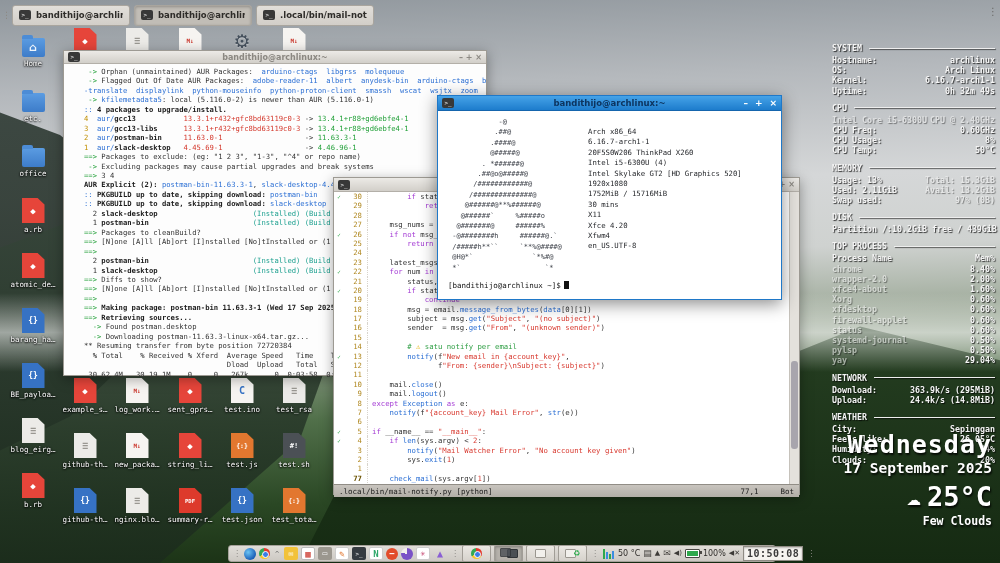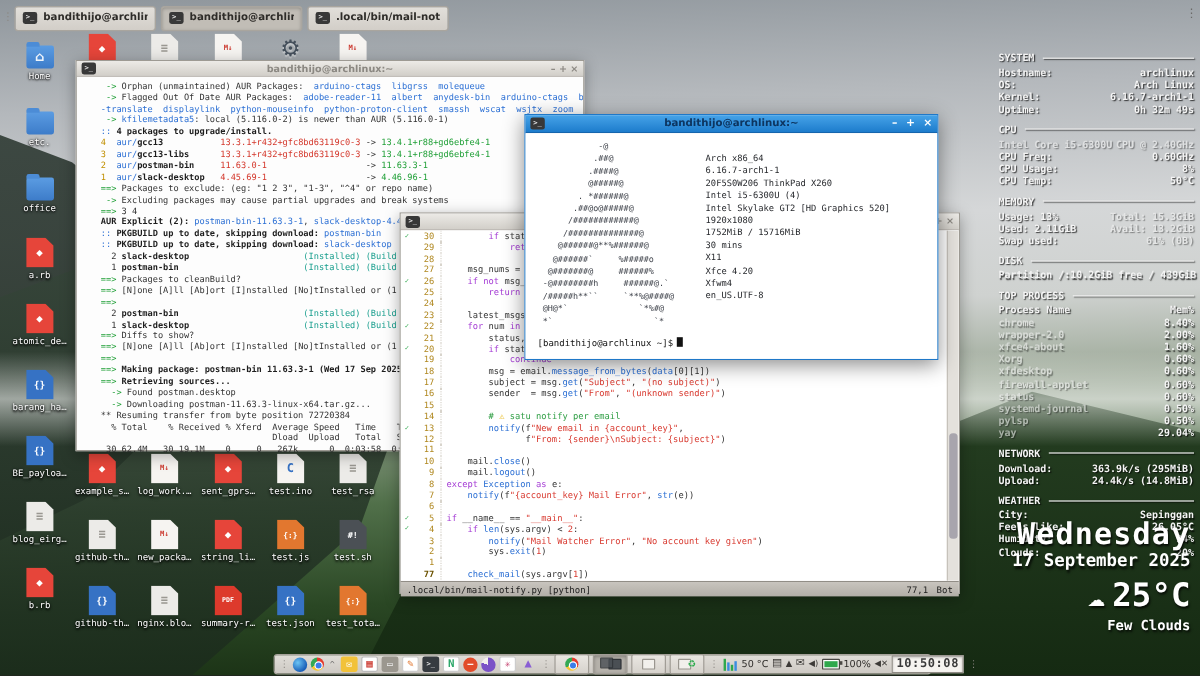--- a/index.html
+++ b/index.html
@@ -51,21 +51,21 @@
   .vim .tbar{height:13px;}
   .vim .body{height:292px;overflow:hidden;font-family:"DejaVu Sans Mono",monospace;font-size:7.3px;line-height:9.4px;position:relative;background:#fff;}
   .vrow{display:flex;height:9.4px;align-items:center;}
   .vmark{width:10px;text-align:center;color:#2fa84c;font-size:6px;flex:none;}
   .vnum{width:18px;text-align:right;padding-right:5px;color:#b08820;flex:none;border-right:1px dotted #d8d4cc;}
   .vnum.cur{color:#6b5200;font-weight:bold;}
   .vcode{white-space:pre;padding-left:4px;color:#333;}
   .vsb{position:absolute;right:0;top:0;bottom:0;width:9px;background:#e4e1dc;border-left:1px solid #c6c2bb;}
   .vsb i{position:absolute;left:1px;right:1px;top:58%;height:30%;background:#a8a5ad;border-radius:3px;}
   .vstatus{height:12px;background:linear-gradient(#c8c4be,#b2aea7);border-top:1px solid #918d86;display:flex;align-items:center;font-family:"DejaVu Sans Mono",monospace;font-size:7.5px;color:#1c1c1c;padding:0 5px;}
-  .vstatus .vright{margin-left:auto;display:flex;gap:7px;}
+  .vstatus .vright{margin-left:auto;display:flex;gap:22px;}
   
   .neo{left:437px;top:95px;width:345px;height:205px;border:1px solid #1f78c8;z-index:30;box-shadow:0 4px 16px rgba(0,0,0,.45);}
   .neo .tbar{height:14px;background:linear-gradient(#46a3e8,#1d7ccc);border-bottom:1px solid #1565ad;}
   .neo .tbar .title{color:#0d3560;font-size:8.5px;}
   .neo .tbar .btns{color:#fff;font-size:9px;}
   .neo .body{position:relative;height:188px;background:#fff;font-family:"DejaVu Sans Mono",monospace;overflow:hidden;}
   .neo pre{margin:0;padding:6px 0 0 10px;font-size:7px;line-height:10.4px;color:#41454d;font-family:inherit;}
   .neoinfo{position:absolute;left:150px;top:16px;font-size:7.3px;line-height:10.4px;color:#26282c;white-space:pre;}
   .neoprompt{position:absolute;left:10px;top:170px;font-size:7.5px;color:#111;}
   .neoprompt .cursor{display:inline-block;width:5px;height:8px;background:#111;vertical-align:-1px;margin-left:3px;}
@@ -178,21 +178,21 @@
       <div class="crow">
         <span>Usage: 13%</span>
         <span class="dim">Total: 15.3GiB</span>
       </div>
       <div class="crow">
         <span>Used: 2.11GiB</span>
         <span class="dim">Avail: 13.2GiB</span>
       </div>
       <div class="crow">
         <span>Swap used:</span>
-        <span class="dim">61% (0B)</span>
+        <span class="dim">97% (0B)</span>
       </div>
       <div class="chead">
         <span>DISK</span>
         <span class="hline"></span>
       </div>
       <div class="crow">
         <span>Partition /:</span>
         <span>10.2GiB free / 439GiB</span>
       </div>
       <div class="chead">

